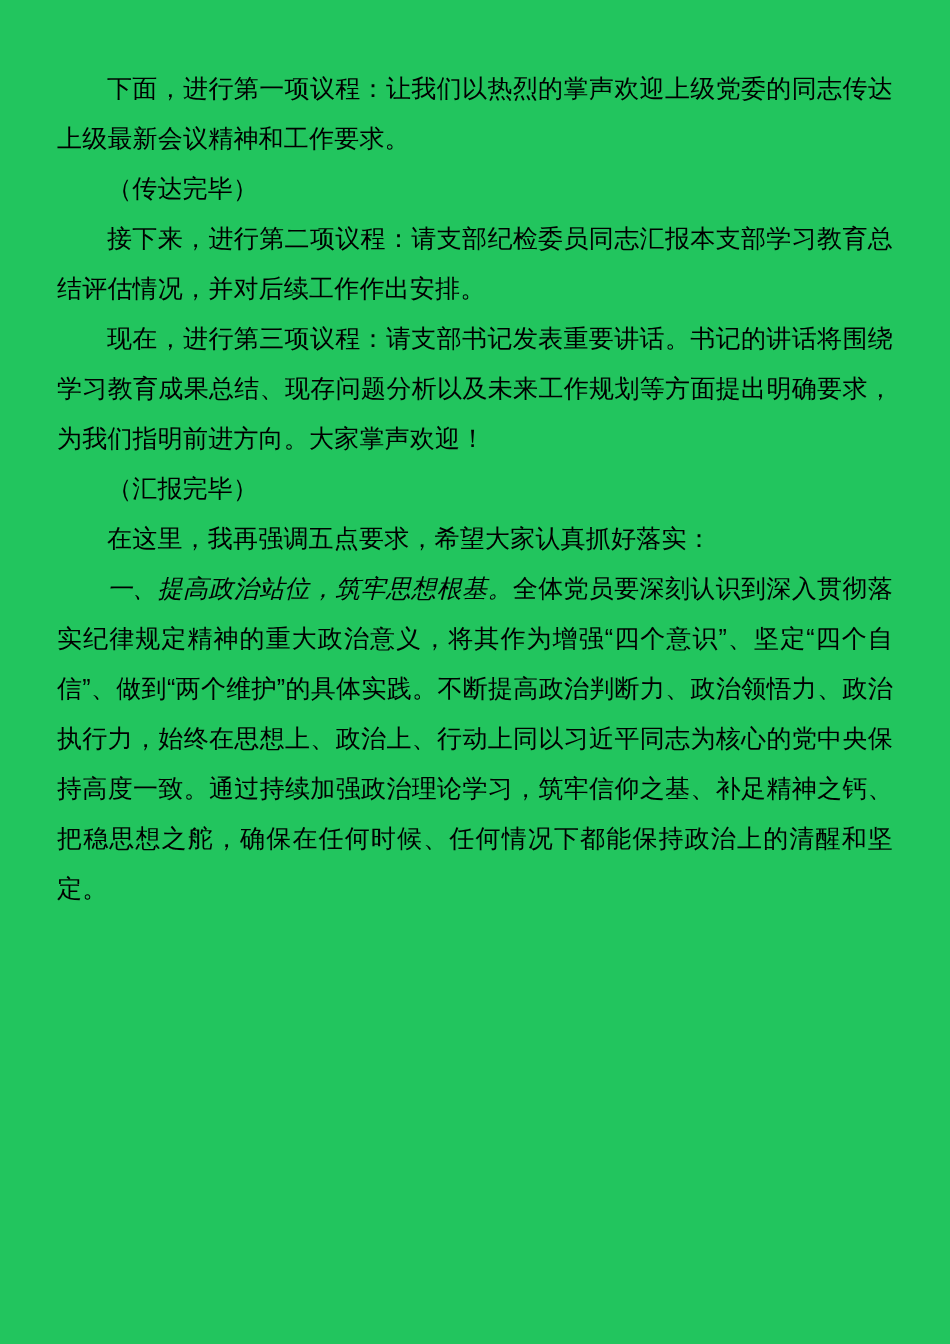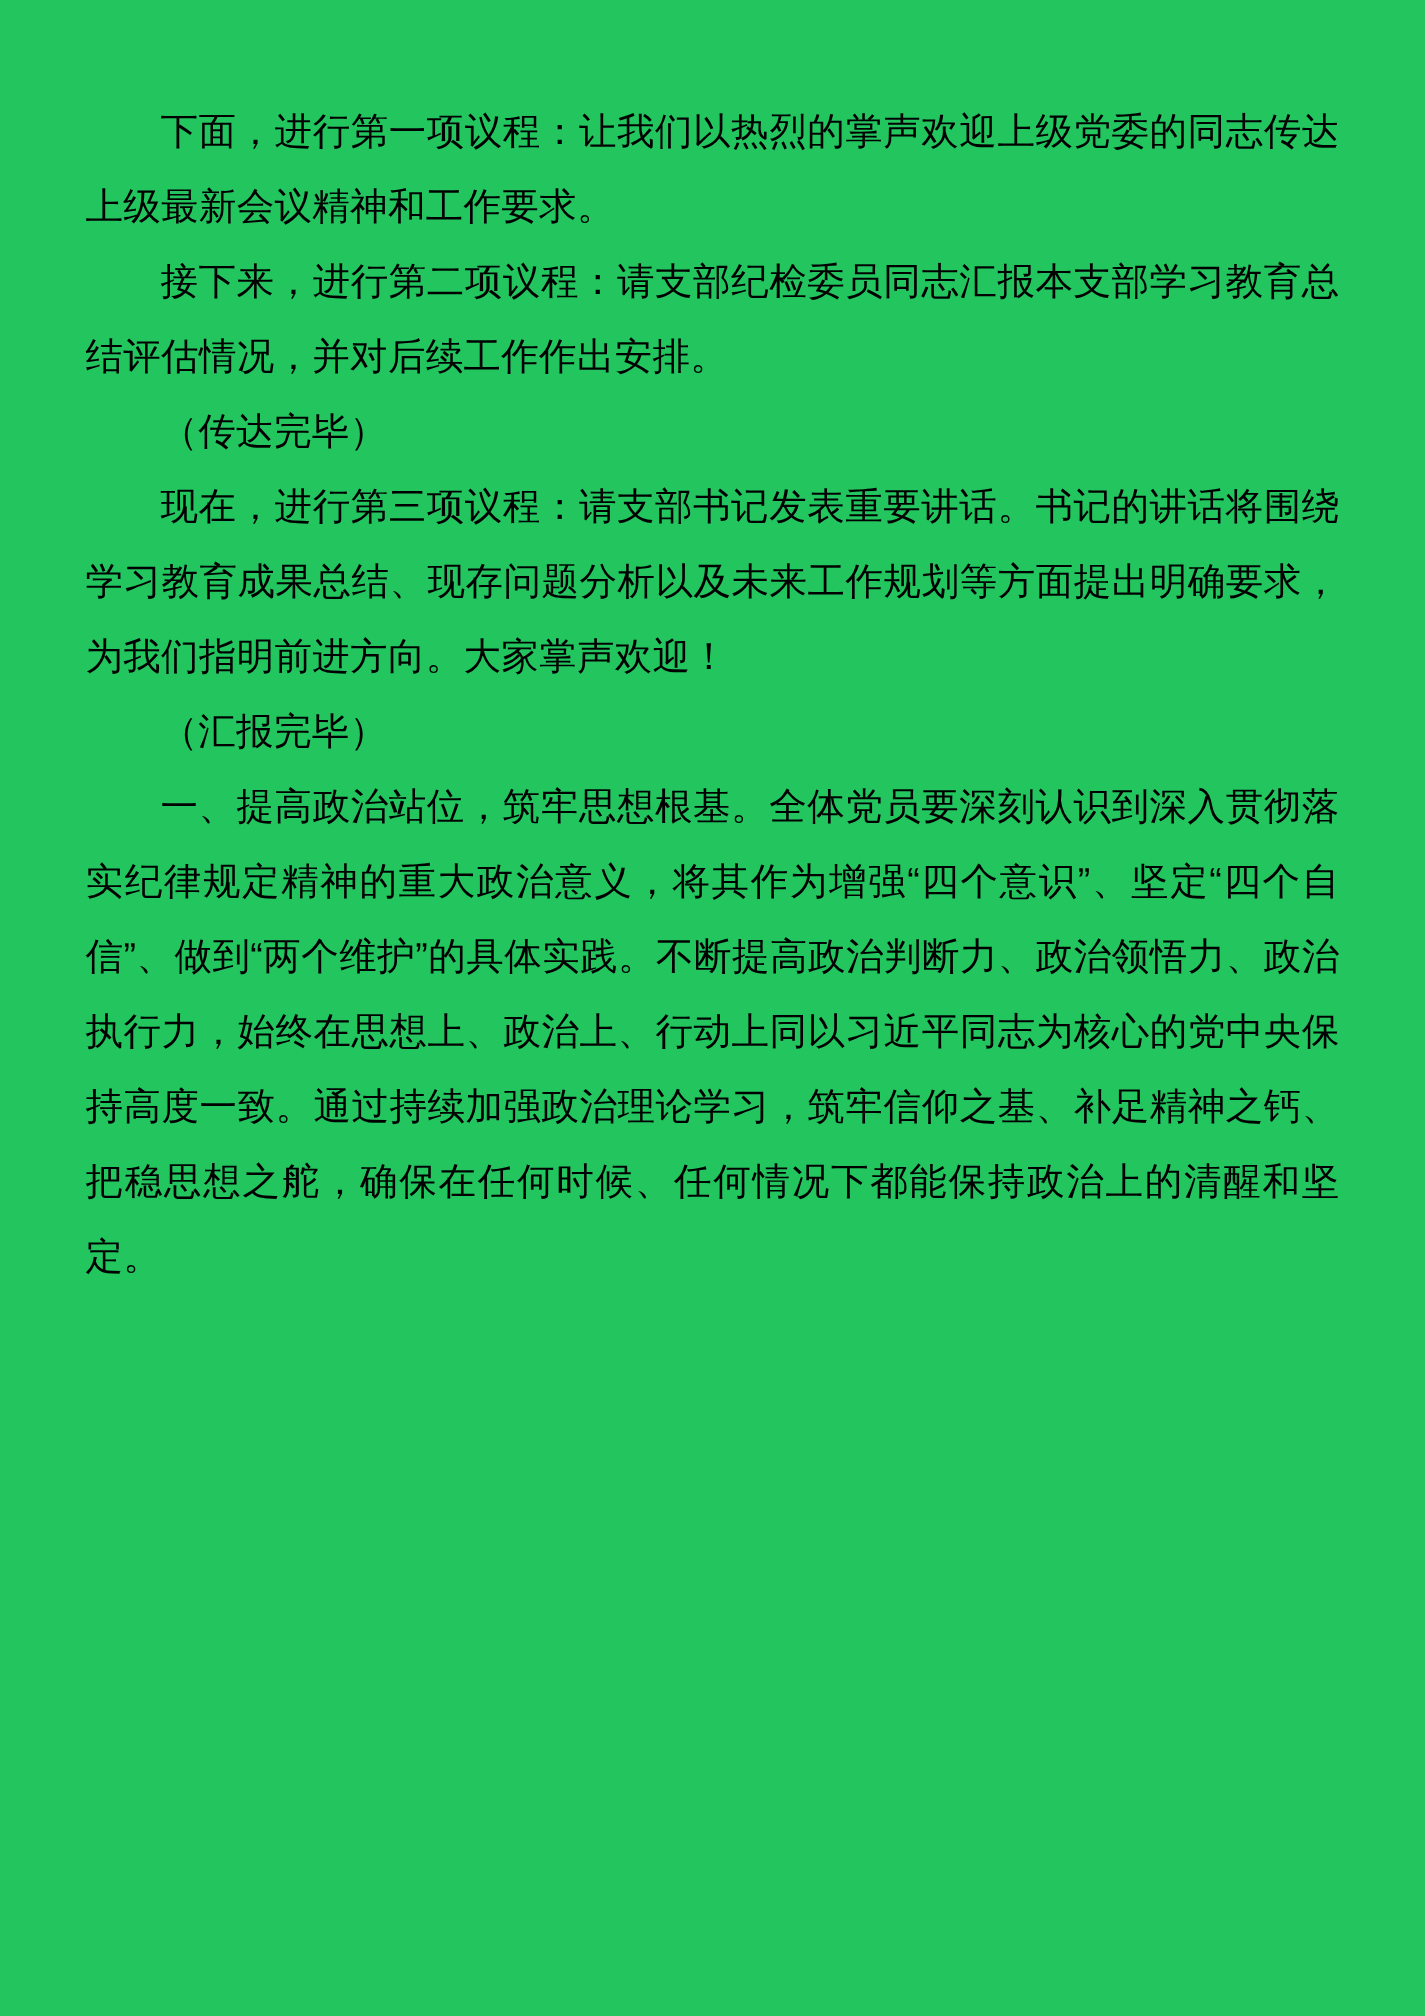--- a/index.html
+++ b/index.html
@@ -28,37 +28,39 @@
     letter-spacing: 0.2px;
   }
   .doc-body p {
     margin: 0;
     padding: 0;
     text-indent: 2em;
     word-break: break-all;
   }
   .point-lead {
     font-weight: 400;
+    font-style: italic;
   }
 </style>
 </head>
 <body>
 
 <div class="page">
   <div class="doc-body">
 
     <p>下面，进行第一项议程：让我们以热烈的掌声欢迎上级党委的同志传达上级最新会议精神和工作要求。</p>
 
+    <p>（传达完毕）</p>
+
     <p>接下来，进行第二项议程：请支部纪检委员同志汇报本支部学习教育总结评估情况，并对后续工作作出安排。</p>
-
-    <p>（传达完毕）</p>
 
     <p>现在，进行第三项议程：请支部书记发表重要讲话。书记的讲话将围绕学习教育成果总结、现存问题分析以及未来工作规划等方面提出明确要求，为我们指明前进方向。大家掌声欢迎！</p>
 
     <p>（汇报完毕）</p>
 
 
 
+    <p>在这里，我再强调五点要求，希望大家认真抓好落实：</p>
 
     <p><span class="point-lead">一、提高政治站位，筑牢思想根基。</span><span>全体党员要深刻认识到深入贯彻落实纪律规定精神的重大政治意义，将其作为增强“四个意识”、坚定“四个自信”、做到“两个维护”的具体实践。不断提高政治判断力、政治领悟力、政治执行力，始终在思想上、政治上、行动上同以习近平同志为核心的党中央保持高度一致。通过持续加强政治理论学习，筑牢信仰之基、补足精神之钙、把稳思想之舵，确保在任何时候、任何情况下都能保持政治上的清醒和坚定。</span></p>
 
   </div>
 </div>
 
 </body></html>

